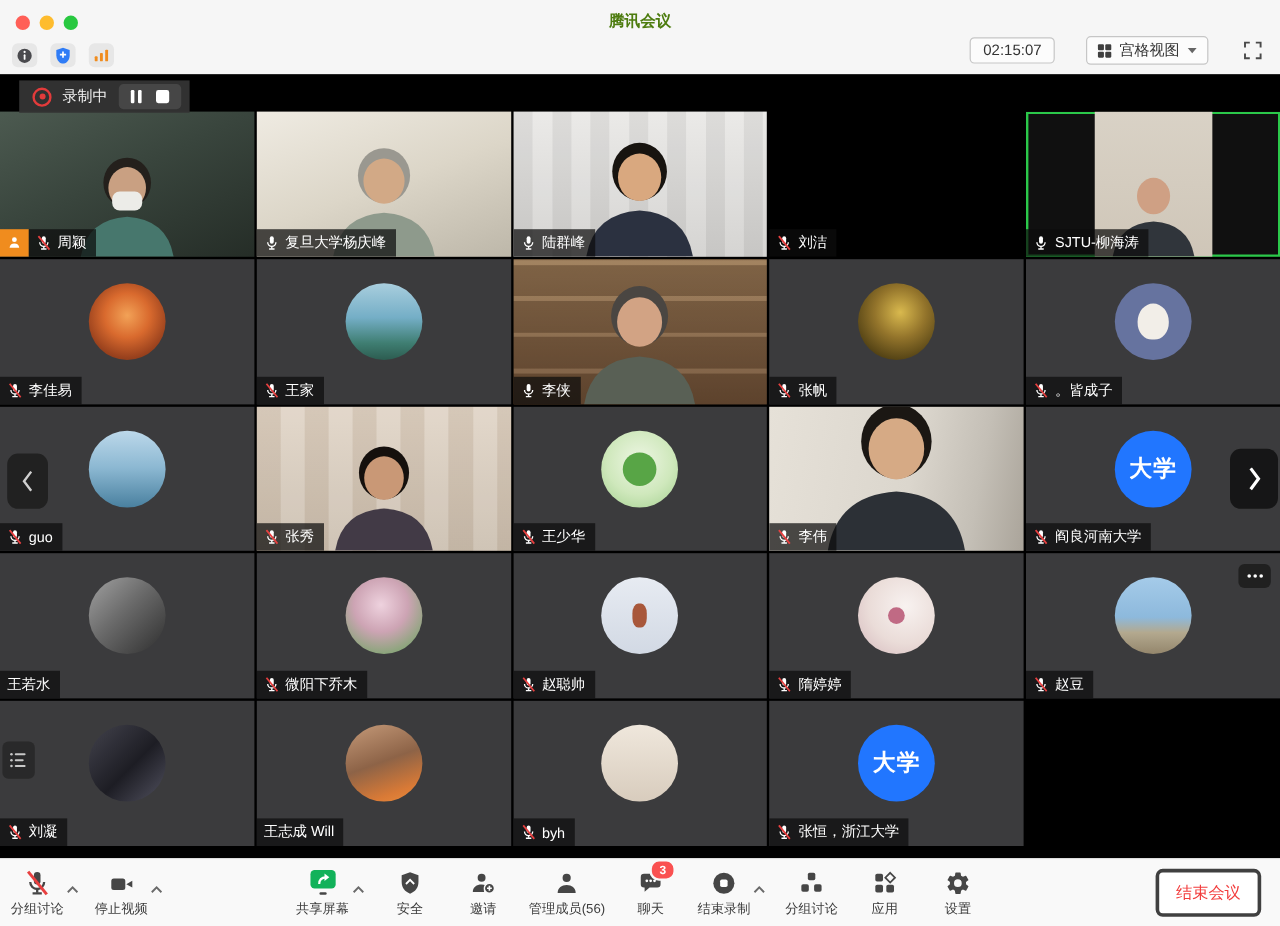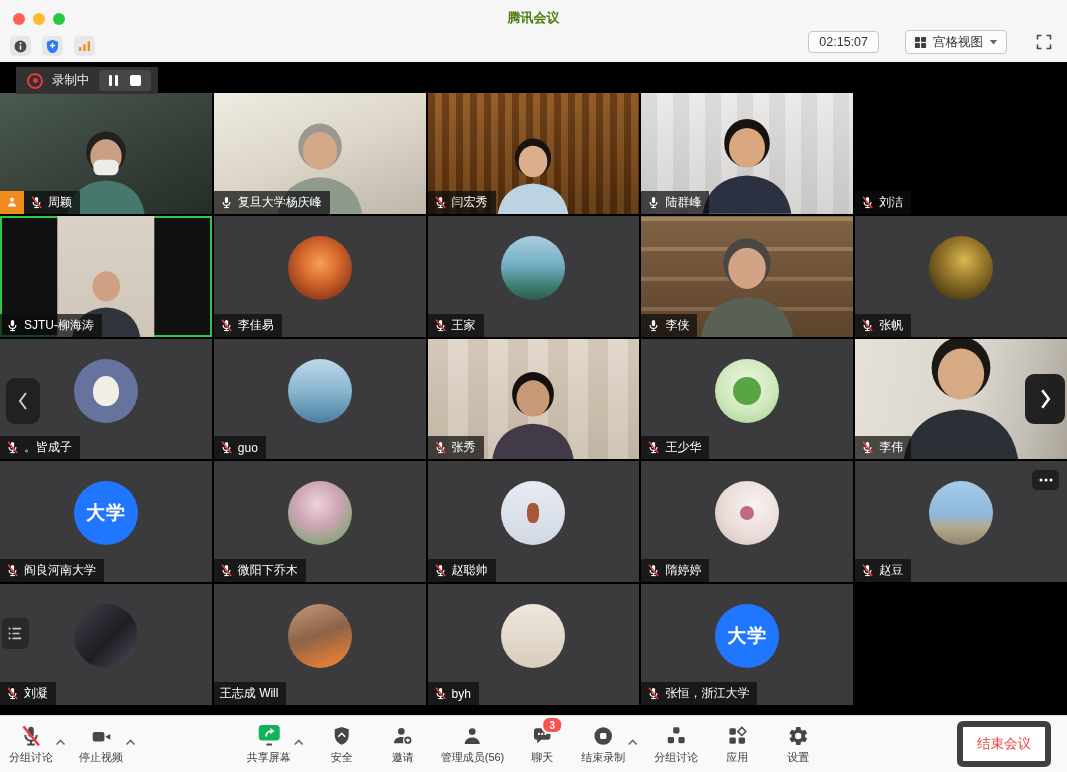--- a/index.html
+++ b/index.html
@@ -62,21 +62,21 @@
   .tb-center{position:absolute;left:50%;top:0;height:56px;transform:translateX(-50%);
              display:flex;align-items:center;gap:15px;}
   .tb-item{display:flex;align-items:flex-start;}
   .tb-stack{display:flex;flex-direction:column;align-items:center;gap:3px;min-width:46px;cursor:default;}
   .tb-icon{height:24px;display:flex;align-items:flex-end;justify-content:center;position:relative;}
   .tb-label{font-size:11px;color:#3c3c3c;white-space:nowrap;}
   .tb-chevron{margin-left:1px;margin-top:9px;}
   .badge{position:absolute;top:-7px;right:-10px;background:#fa5151;color:#fff;font-size:10px;
          min-width:10px;height:14px;border-radius:8px;display:flex;align-items:center;justify-content:center;
          padding:0 4px;border:2px solid #f9f9f9;font-weight:700;}
-  .end-btn{position:absolute;right:16px;top:50%;transform:translateY(-50%);border:6px solid #404040;
+  .end-btn{position:absolute;right:16px;top:50%;transform:translateY(-50%);border:3px solid #404040;
            color:#f23c3c;background:#fff;border-radius:6px;font-size:13.5px;padding:8px 14px;cursor:default;}
 </style>
 </head>
 <body>
 
 <div class="app">
 
   <div class="titlebar">
     <div class="traffic">
       <span class="light" style="background:#ff5f57"></span>
@@ -174,41 +174,20 @@
     <rect x="6" y="1.2" width="4" height="7.6" rx="2" fill="#fff"></rect>
     <path d="M3.8 7.3a4.2 4.2 0 0 0 8.4 0" fill="none" stroke="#fff" stroke-width="1.4"></path>
     <line x1="8" y1="11.7" x2="8" y2="13.8" stroke="#fff" stroke-width="1.4"></line>
     <line x1="5.2" y1="14.2" x2="10.8" y2="14.2" stroke="#fff" stroke-width="1.4"></line>
                 </svg>
               </span>
               <span>复旦大学杨庆峰</span>
             </span>
           </div>
         </div>
-        <div class="tile" style="background: repeating-linear-gradient(90deg, rgba(40, 16, 0, 0.28) 0px, rgba(40, 16, 0, 0.28) 7px, rgba(255, 200, 120, 0.1) 7px, rgba(255, 200, 120, 0.1) 14px), linear-gradient(175deg, rgb(138, 85, 36) 0%, rgb(110, 63, 22) 60%, rgb(84, 48, 14) 100%);">
-          <div class="person-wrap"><svg viewBox="0 0 90 88" width="86" height="84">
-              <ellipse cx="45" cy="29" rx="19" ry="20" fill="#171311"></ellipse>
-              <ellipse cx="45" cy="33" rx="15" ry="16.5" fill="#dcae8c"></ellipse>
-              <path d="M8 88 Q13 58 45 56 Q77 58 82 88 Z" fill="#bcd4e2"></path>
-            </svg></div>
-          <div class="label-row">
-            <span class="name-label">
-              <span style="display: flex; line-height: 0;">
-                <svg width="13" height="13" viewBox="0 0 16 16">
-    <rect x="6" y="1.2" width="4" height="7.6" rx="2" fill="#fff"></rect>
-    <path d="M3.8 7.3a4.2 4.2 0 0 0 8.4 0" fill="none" stroke="#fff" stroke-width="1.4"></path>
-    <line x1="8" y1="11.7" x2="8" y2="13.8" stroke="#fff" stroke-width="1.4"></line>
-    <line x1="5.2" y1="14.2" x2="10.8" y2="14.2" stroke="#fff" stroke-width="1.4"></line>
-                  <line x1="2.5" y1="1" x2="13.8" y2="14.8" stroke="#e84040" stroke-width="1.8"></line>
-                </svg>
-              </span>
-              <span>闫宏秀</span>
-            </span>
-          </div>
-        </div>
         <div class="tile" style="background: repeating-linear-gradient(90deg, rgba(0, 0, 0, 0.05) 0px, rgba(0, 0, 0, 0.05) 16px, rgba(255, 255, 255, 0.07) 16px, rgba(255, 255, 255, 0.07) 32px), linear-gradient(rgb(233, 232, 230), rgb(210, 209, 207));">
           <div class="person-wrap"><svg viewBox="0 0 90 88" width="108" height="106">
               <ellipse cx="45" cy="29" rx="19" ry="20" fill="#17130f"></ellipse>
               <ellipse cx="45" cy="33" rx="15" ry="16.5" fill="#d9a87f"></ellipse>
               <path d="M8 88 Q13 58 45 56 Q77 58 82 88 Z" fill="#2b3140"></path>
             </svg></div>
           <div class="label-row">
             <span class="name-label">
               <span style="display: flex; line-height: 0;">
                 <svg width="13" height="13" viewBox="0 0 16 16">
@@ -436,20 +415,28 @@
               <span style="display: flex; line-height: 0;">
                 <svg width="13" height="13" viewBox="0 0 16 16">
     <rect x="6" y="1.2" width="4" height="7.6" rx="2" fill="#fff"></rect>
     <path d="M3.8 7.3a4.2 4.2 0 0 0 8.4 0" fill="none" stroke="#fff" stroke-width="1.4"></path>
     <line x1="8" y1="11.7" x2="8" y2="13.8" stroke="#fff" stroke-width="1.4"></line>
     <line x1="5.2" y1="14.2" x2="10.8" y2="14.2" stroke="#fff" stroke-width="1.4"></line>
                   <line x1="2.5" y1="1" x2="13.8" y2="14.8" stroke="#e84040" stroke-width="1.8"></line>
                 </svg>
               </span>
               <span>阎良河南大学</span>
+            </span>
+          </div>
+        </div>
+        <div class="tile">
+          <div class="avatar" style="background: linear-gradient(135deg, rgb(162, 162, 162) 0%, rgb(106, 106, 106) 45%, rgb(46, 46, 46) 100%);"></div>
+          <div class="label-row">
+            <span class="name-label">
+              <span>王若水</span>
             </span>
           </div>
         </div>
         <div class="tile">
           <div class="avatar" style="background: radial-gradient(circle at 46% 36%, rgb(238, 210, 222) 0%, rgb(205, 164, 180) 42%, rgb(135, 165, 120) 78%, rgb(95, 125, 82) 100%);"></div>
           <div class="label-row">
             <span class="name-label">
               <span style="display: flex; line-height: 0;">
                 <svg width="13" height="13" viewBox="0 0 16 16">
     <rect x="6" y="1.2" width="4" height="7.6" rx="2" fill="#fff"></rect>

